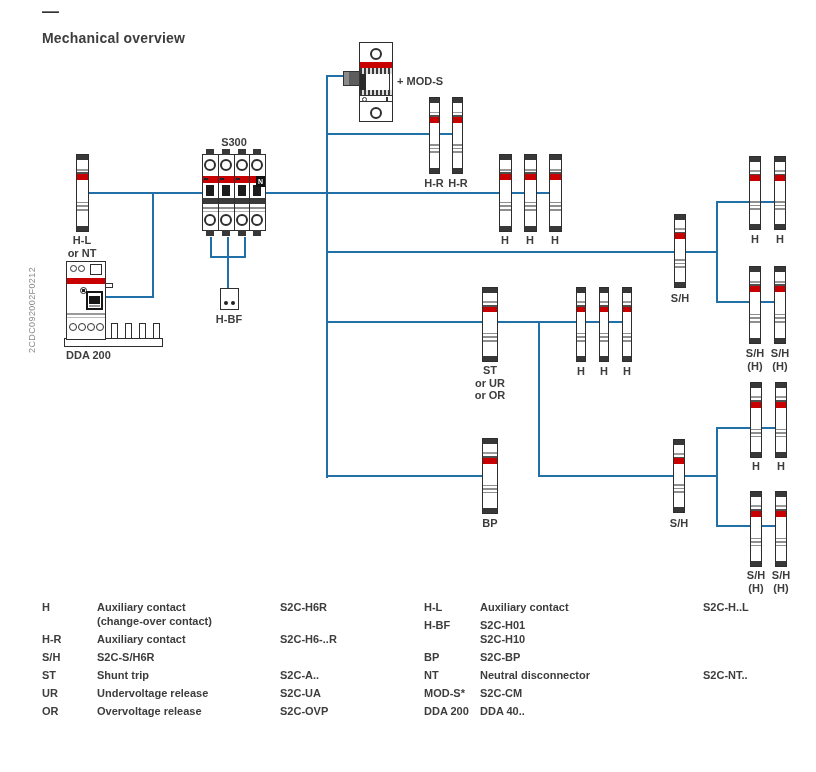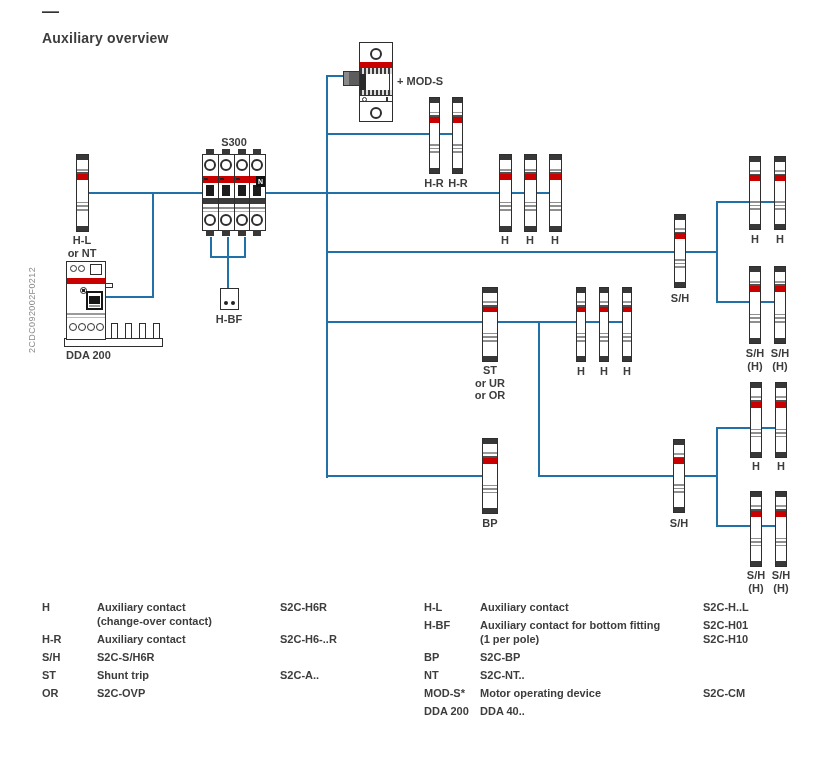--- a/index.html
+++ b/index.html
@@ -80,21 +80,21 @@
   .rrow{display:grid;grid-template-columns:56px 223px auto;margin-bottom:4px;}
   .cell{white-space:pre-line;}
   #footnote{margin-top:3px;white-space:pre-line;}
 </style>
 </head>
 <body>
 
 <div id="canvas">
 
   <div id="overline">—</div>
-  <div id="title">Auxiliary overview</div>
+  <div id="title">Mechanical overview</div>
   <div id="watermark">2CDC092002F0212</div>
 
   <div>
     <div class="wire" style="left:88px;top:192px;width:468px;height:2px;"></div>
     <div class="wire" style="left:152px;top:193px;width:2px;height:104px;"></div>
     <div class="wire" style="left:104px;top:296px;width:50px;height:2px;"></div>
     <div class="wire" style="left:326px;top:75px;width:2px;height:403px;"></div>
     <div class="wire" style="left:327px;top:75px;width:18px;height:2px;"></div>
     <div class="wire" style="left:328px;top:133px;width:131px;height:2px;"></div>
     <div class="wire" style="left:328px;top:251px;width:390px;height:2px;"></div>
@@ -271,49 +271,53 @@
     <div class="lrow">
       <div class="cell">S/H</div>
       <div class="cell">S2C-S/H6R</div>
     </div>
     <div class="lrow">
       <div class="cell">ST</div>
       <div class="cell">Shunt trip</div>
       <div class="cell">S2C-A..</div>
     </div>
     <div class="lrow">
+      <div class="cell">UR</div>
+      <div class="cell">Undervoltage release</div>
+      <div class="cell">S2C-UA</div>
+    </div>
+    <div class="lrow">
       <div class="cell">OR</div>
+      <div class="cell">Overvoltage release</div>
       <div class="cell">S2C-OVP</div>
     </div>
   </div>
 
   <div class="legend" id="legend-right">
     <div class="rrow">
       <div class="cell">H-L</div>
       <div class="cell">Auxiliary contact</div>
       <div class="cell">S2C-H..L</div>
     </div>
     <div class="rrow">
       <div class="cell">H-BF</div>
-      <div class="cell">Auxiliary contact for bottom fitting
-(1 per pole)</div>
       <div class="cell">S2C-H01
 S2C-H10</div>
     </div>
     <div class="rrow">
       <div class="cell">BP</div>
       <div class="cell">S2C-BP</div>
     </div>
     <div class="rrow">
       <div class="cell">NT</div>
+      <div class="cell">Neutral disconnector</div>
       <div class="cell">S2C-NT..</div>
     </div>
     <div class="rrow">
       <div class="cell">MOD-S*</div>
-      <div class="cell">Motor operating device</div>
       <div class="cell">S2C-CM</div>
     </div>
     <div class="rrow">
       <div class="cell">DDA 200</div>
       <div class="cell">DDA 40..</div>
     </div>
   </div>
 
 </div>
 

